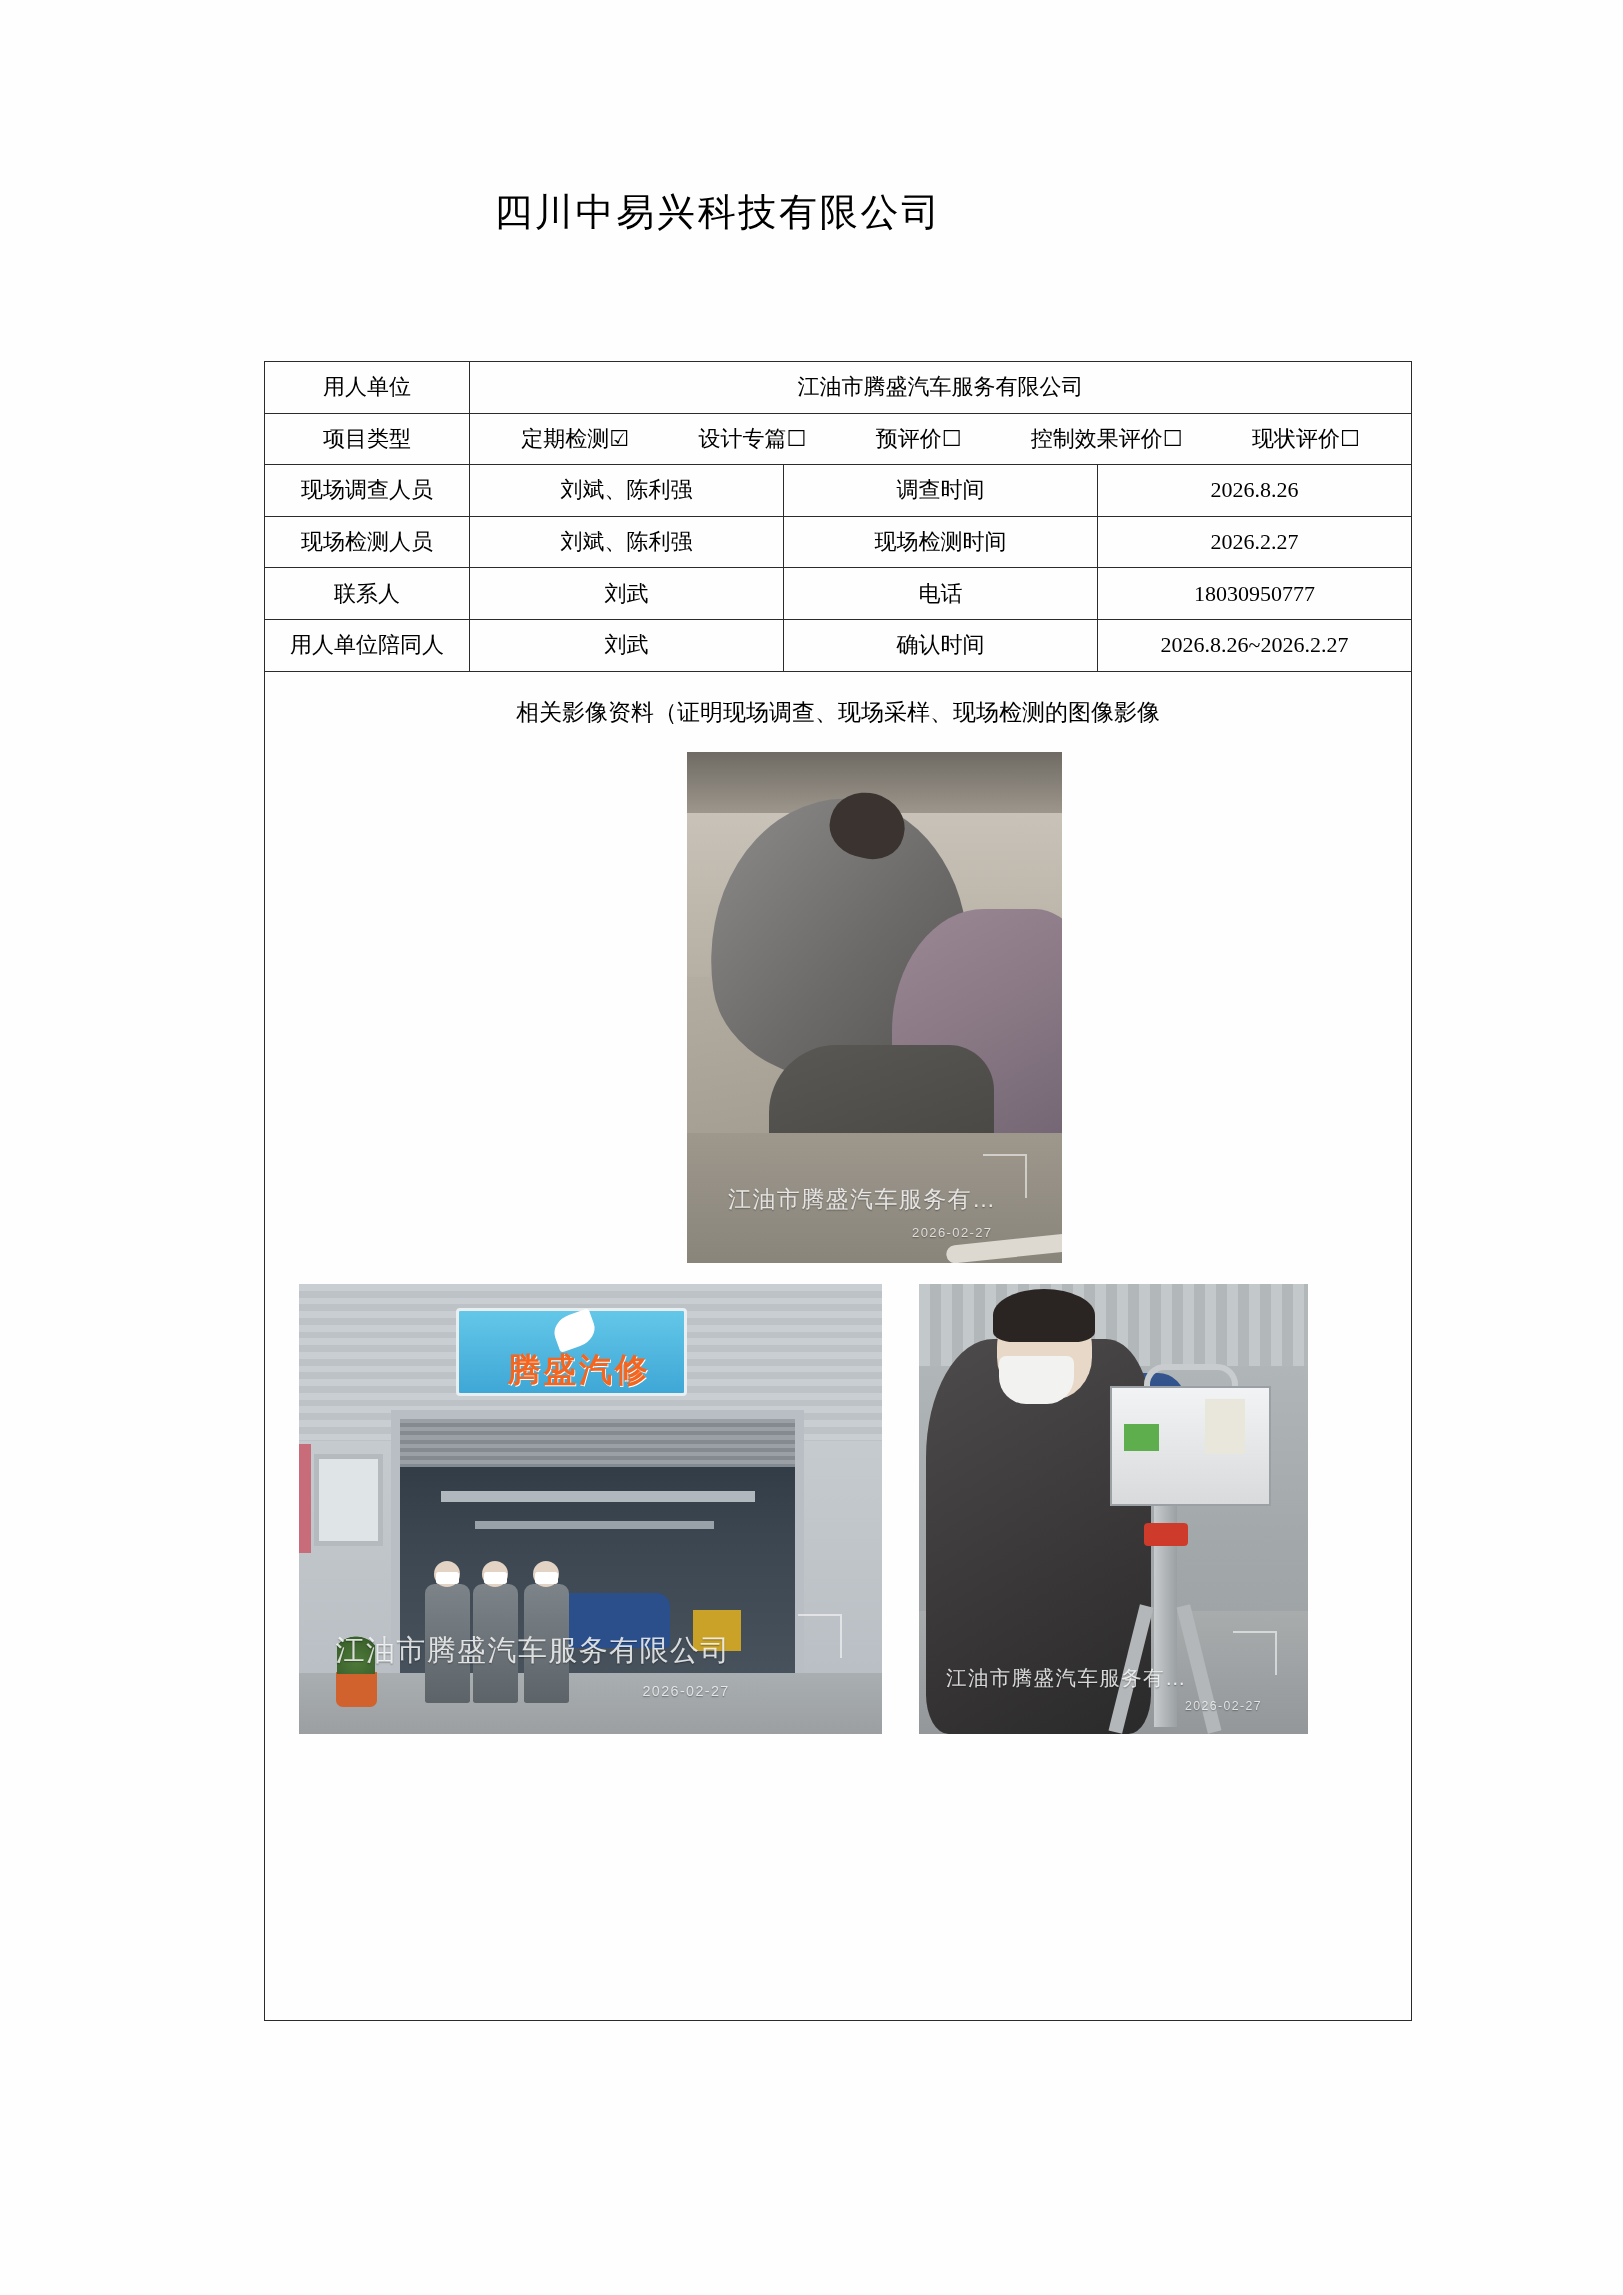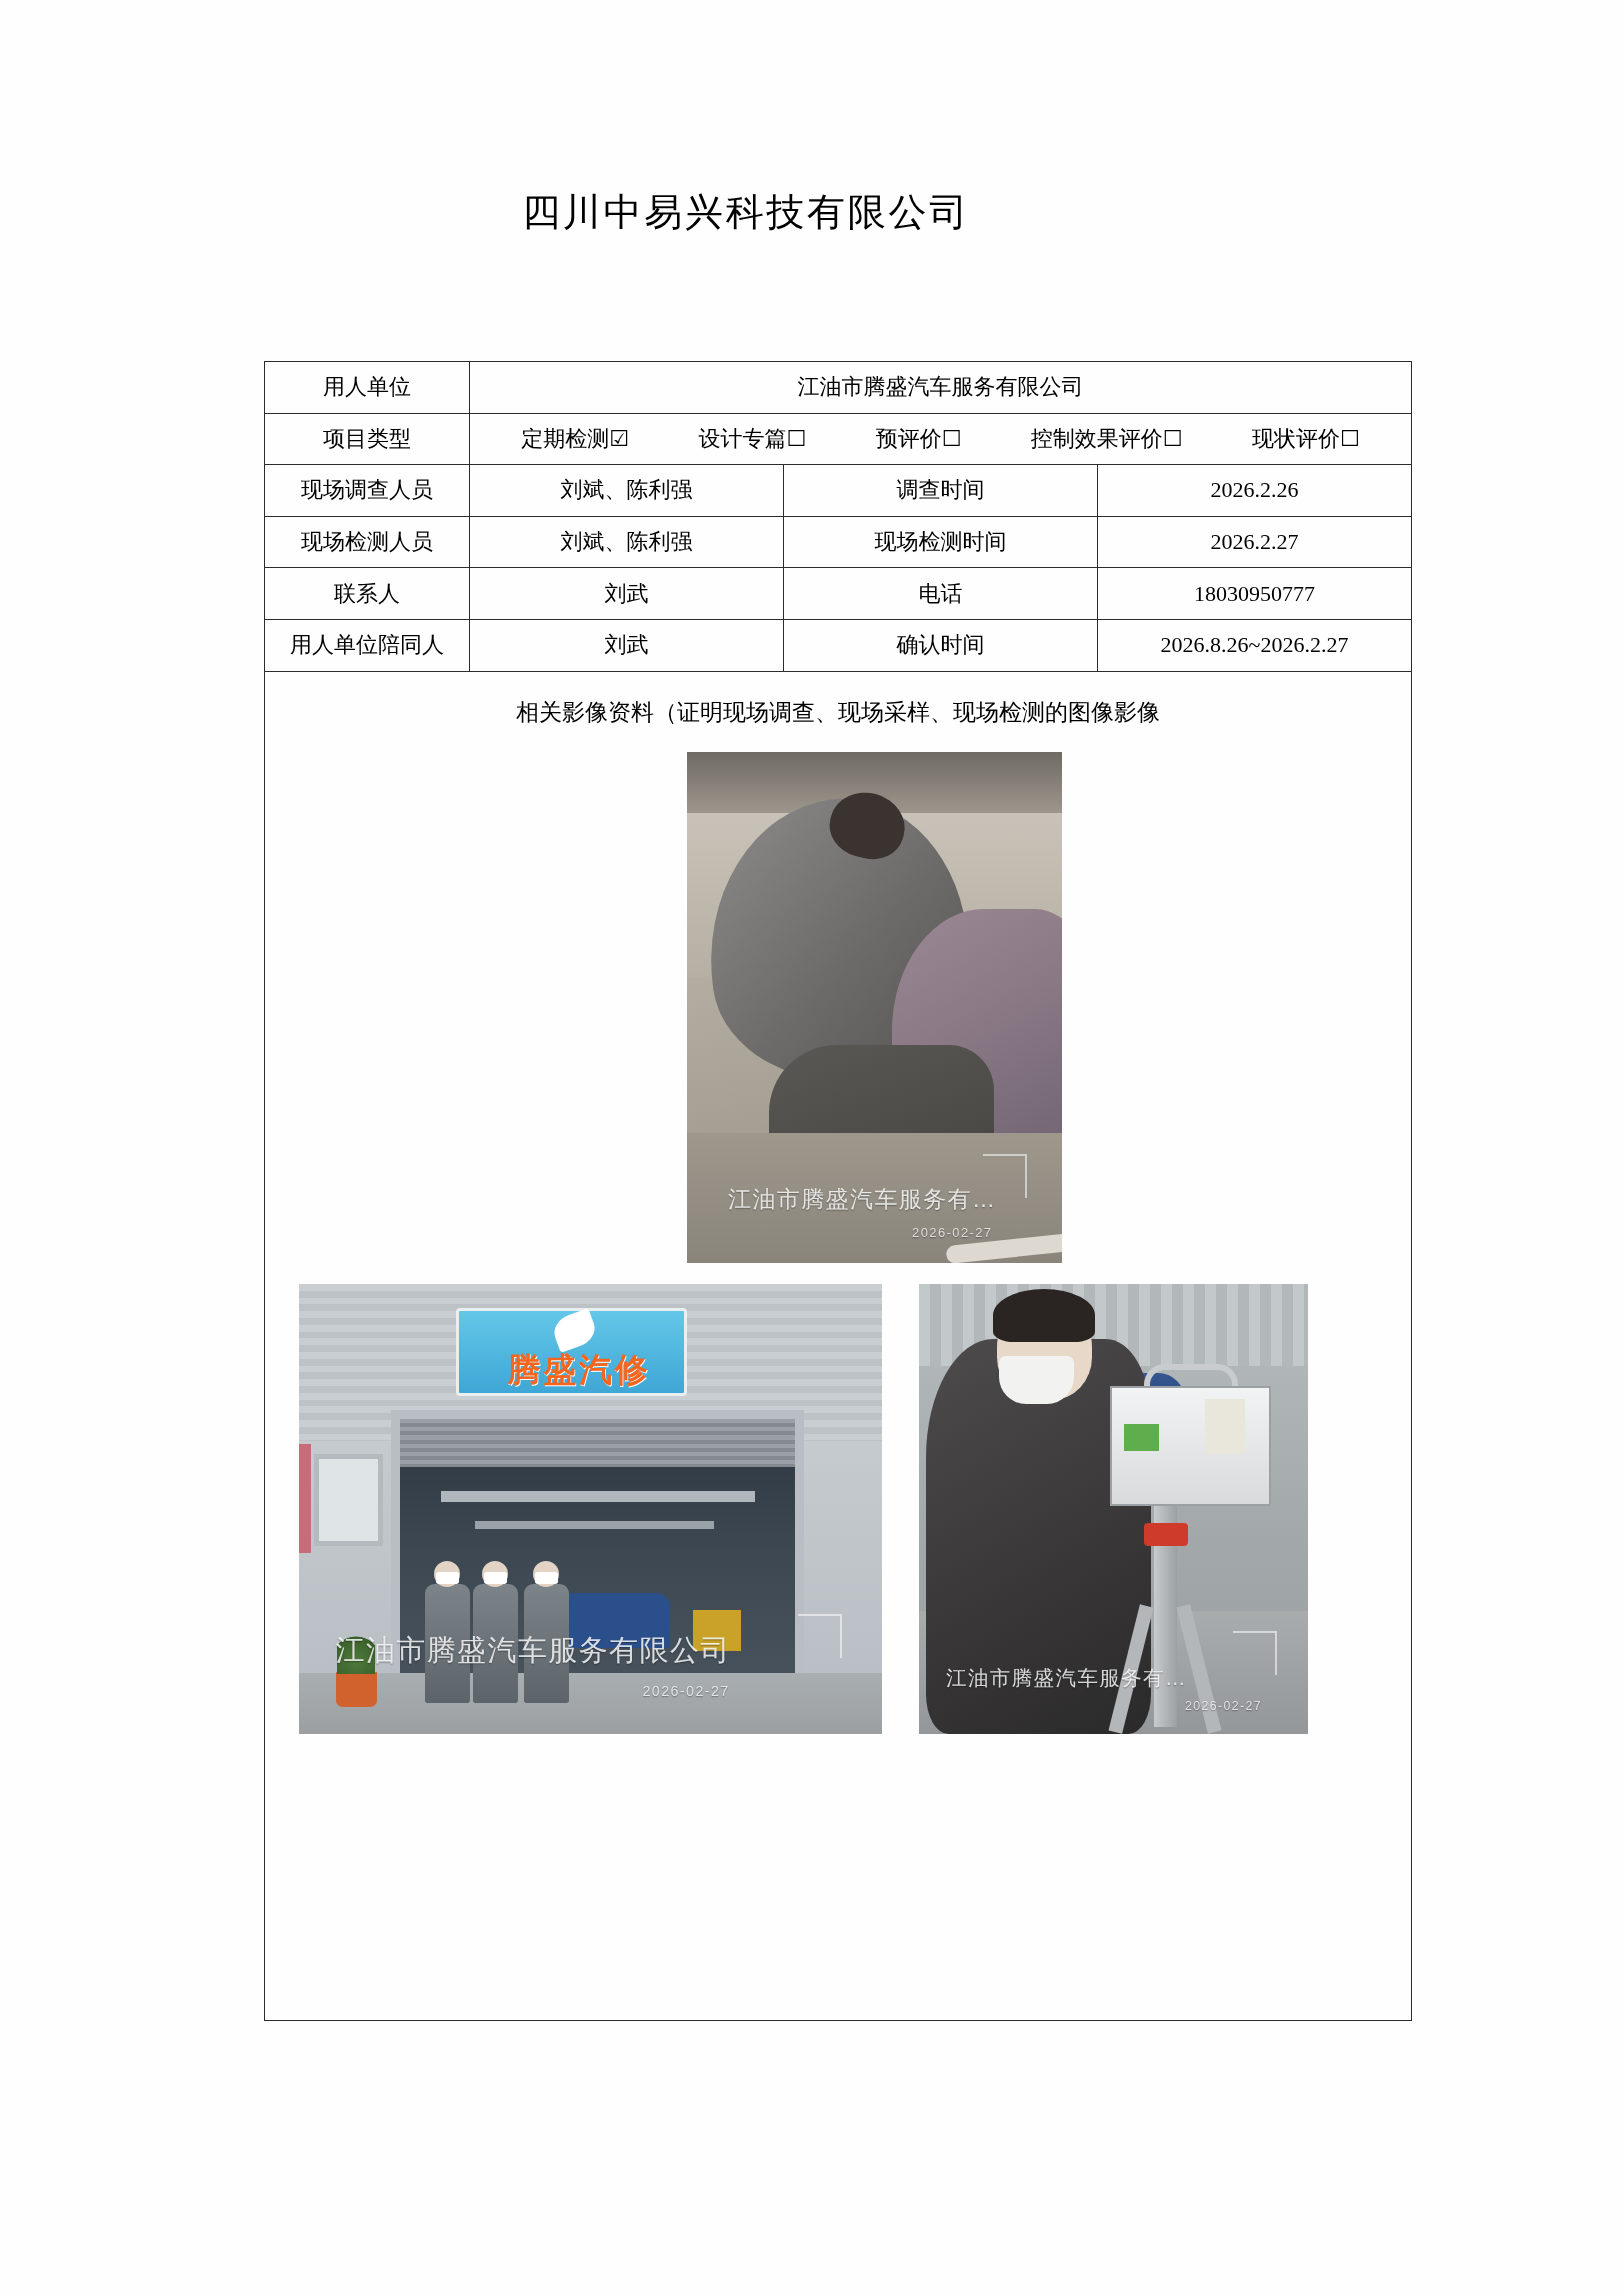--- a/index.html
+++ b/index.html
@@ -21,21 +21,20 @@
     width: 1623px;
     height: 2295px;
     background: #fefefe;
   }
   .title-block {
     position: absolute;
     left: 0;
     top: 184px;
     width: 1436px;
     text-align: center;
-    padding-left: 28px;
   }
   .title-line1 {
     font-size: 38px;
     letter-spacing: 2.7px;
     line-height: 1.5;
   }
   .title-line2 {
     font-size: 35px;
     letter-spacing: 2.7px;
     line-height: 1.6;
@@ -444,21 +443,21 @@
             <span class="proj-item"><span>控制效果评价</span><span class="checkbox-glyph">☐</span></span>
             <span class="proj-item"><span>现状评价</span><span class="checkbox-glyph">☐</span></span>
           </div>
         </td>
       </tr>
 
       <tr>
         <td class="lbl">现场调查人员</td>
         <td>刘斌、陈利强</td>
         <td>调查时间</td>
-        <td>2026.2.26</td>
+        <td>2026.8.26</td>
       </tr>
       <tr>
         <td class="lbl">现场检测人员</td>
         <td>刘斌、陈利强</td>
         <td>现场检测时间</td>
         <td>2026.2.27</td>
       </tr>
       <tr>
         <td class="lbl">联系人</td>
         <td>刘武</td>

